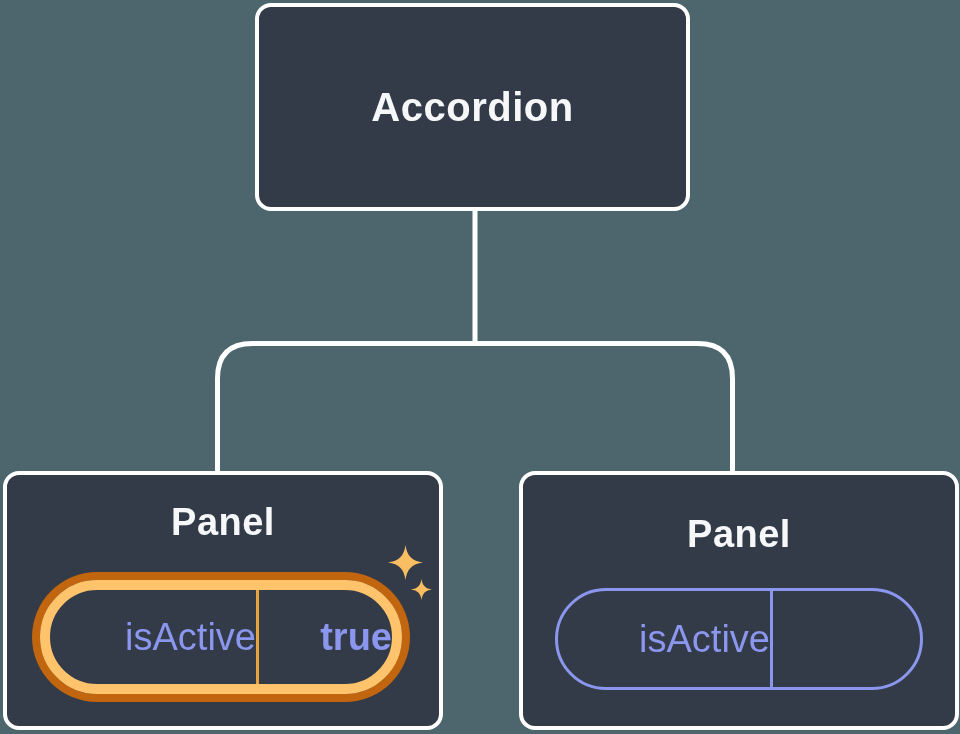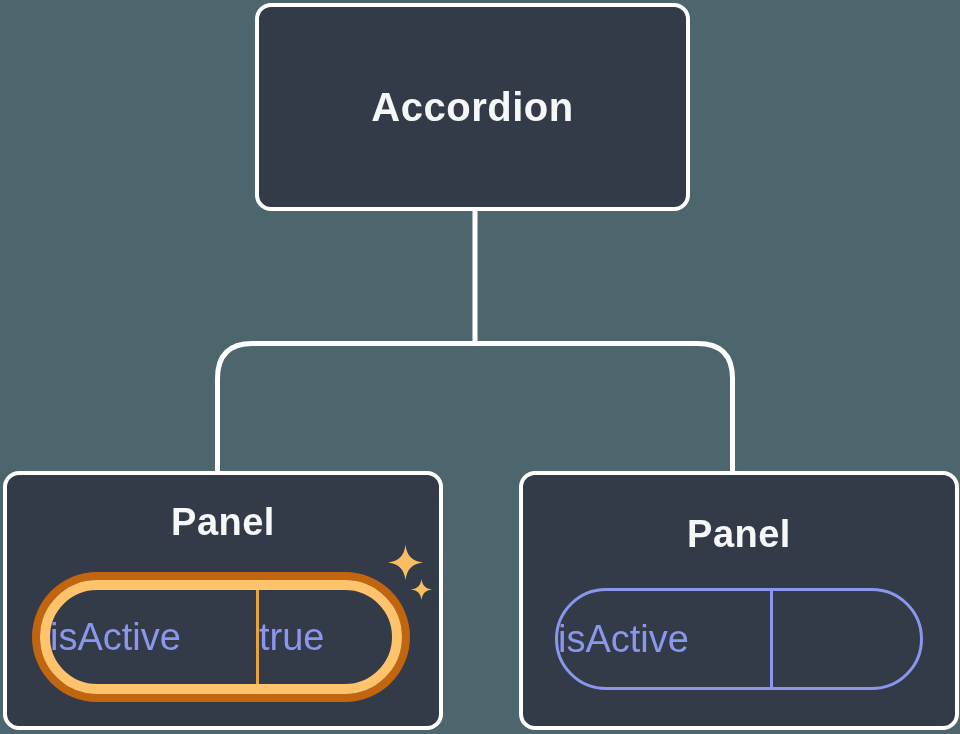--- a/index.html
+++ b/index.html
@@ -83,33 +83,33 @@
     box-shadow: 0 0 0 8px var(--highlight-ring);
   }
   .state-pill.normal {
     left: 32px; top: 113px;
     width: 368px; height: 102px;
     border: 3px solid var(--state-purple);
   }
   .pill-seg {
     display: flex;
     align-items: center;
-    justify-content: flex-start;
+    justify-content: flex-end;
   }
   .highlighted .pill-seg.seg-name { width: 206px; }
   .normal      .pill-seg.seg-name { width: 212px; }
   .pill-seg.seg-value { flex: 1; }
   .pill-divider { width: 3px; flex: 0 0 3px; }
   .highlighted .pill-divider { background: var(--highlight-divider); }
   .normal      .pill-divider { background: var(--state-purple); }
   .state-text {
     font-size: 38px;
     color: var(--state-purple);
   }
-  .state-text.value-bold { font-weight: 400; }
+  .state-text.value-bold { font-weight: 700; }
   .sparkle {
     position: absolute;
     fill: var(--sparkle-gold);
     pointer-events: none;
   }
   .sparkle.big   { left: 381px; top: 70px;  width: 35px; height: 35px; }
   .sparkle.small { left: 404px; top: 104px; width: 21px; height: 21px; }
 </style>
 </head>
 <body>

